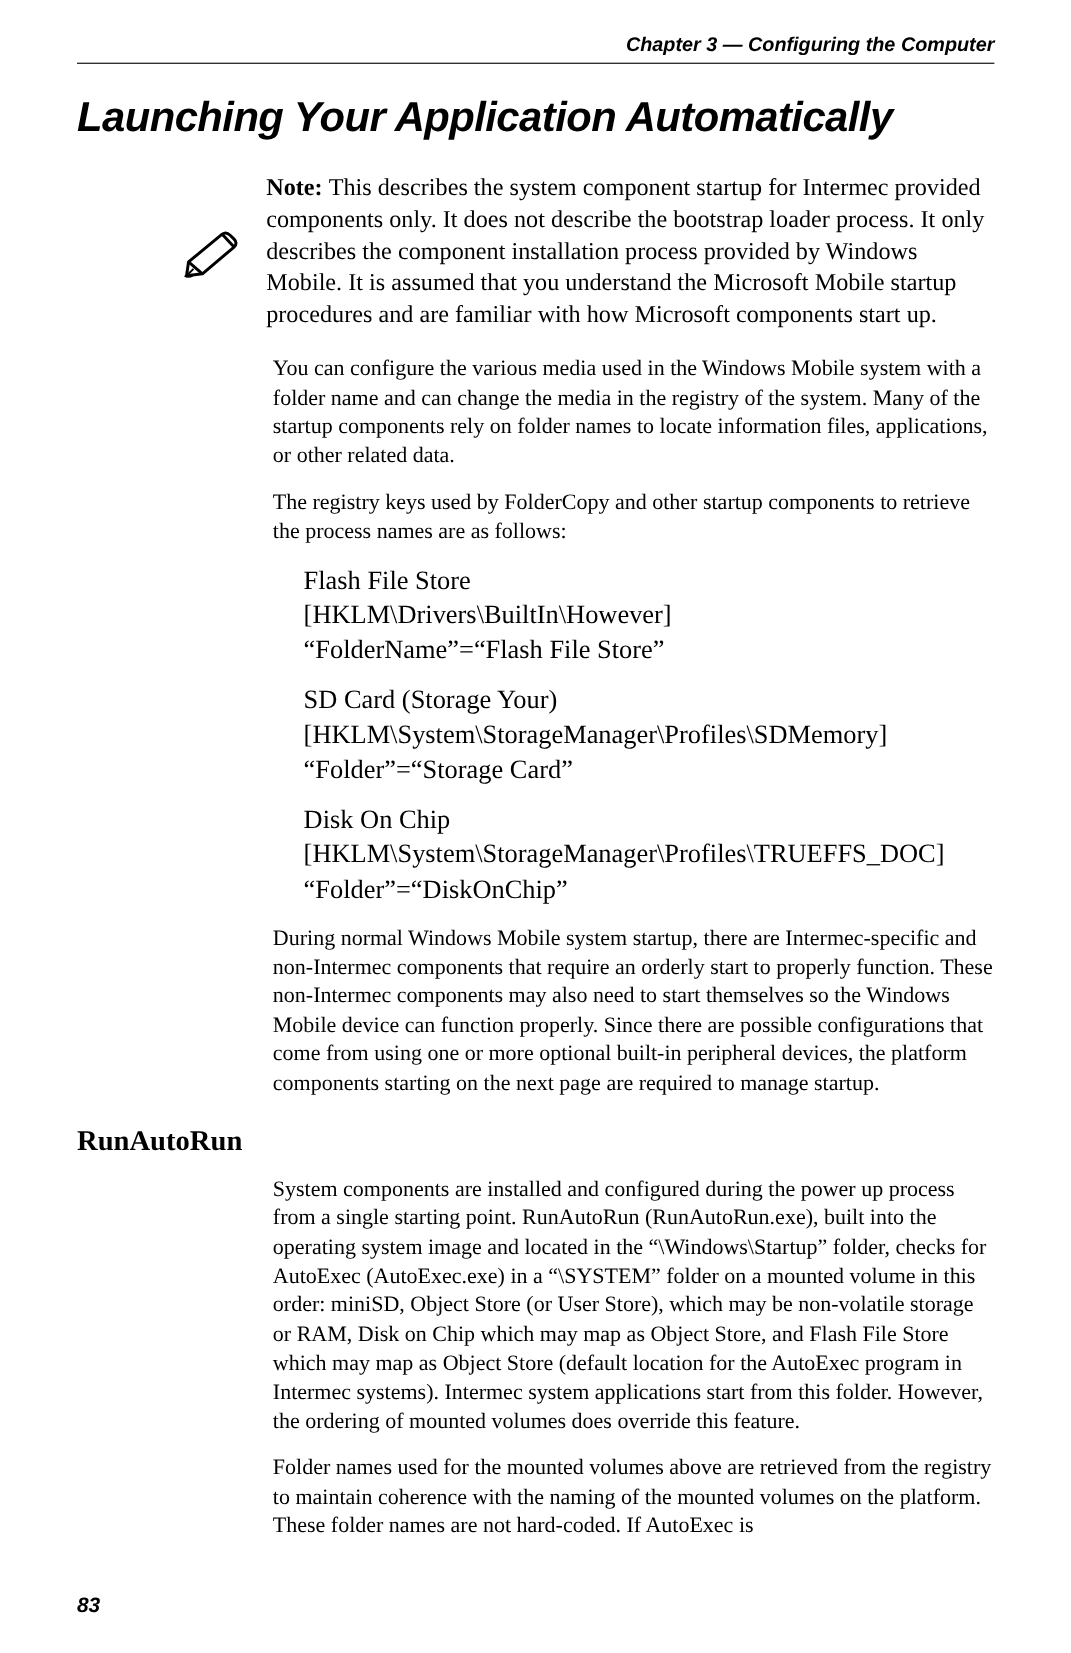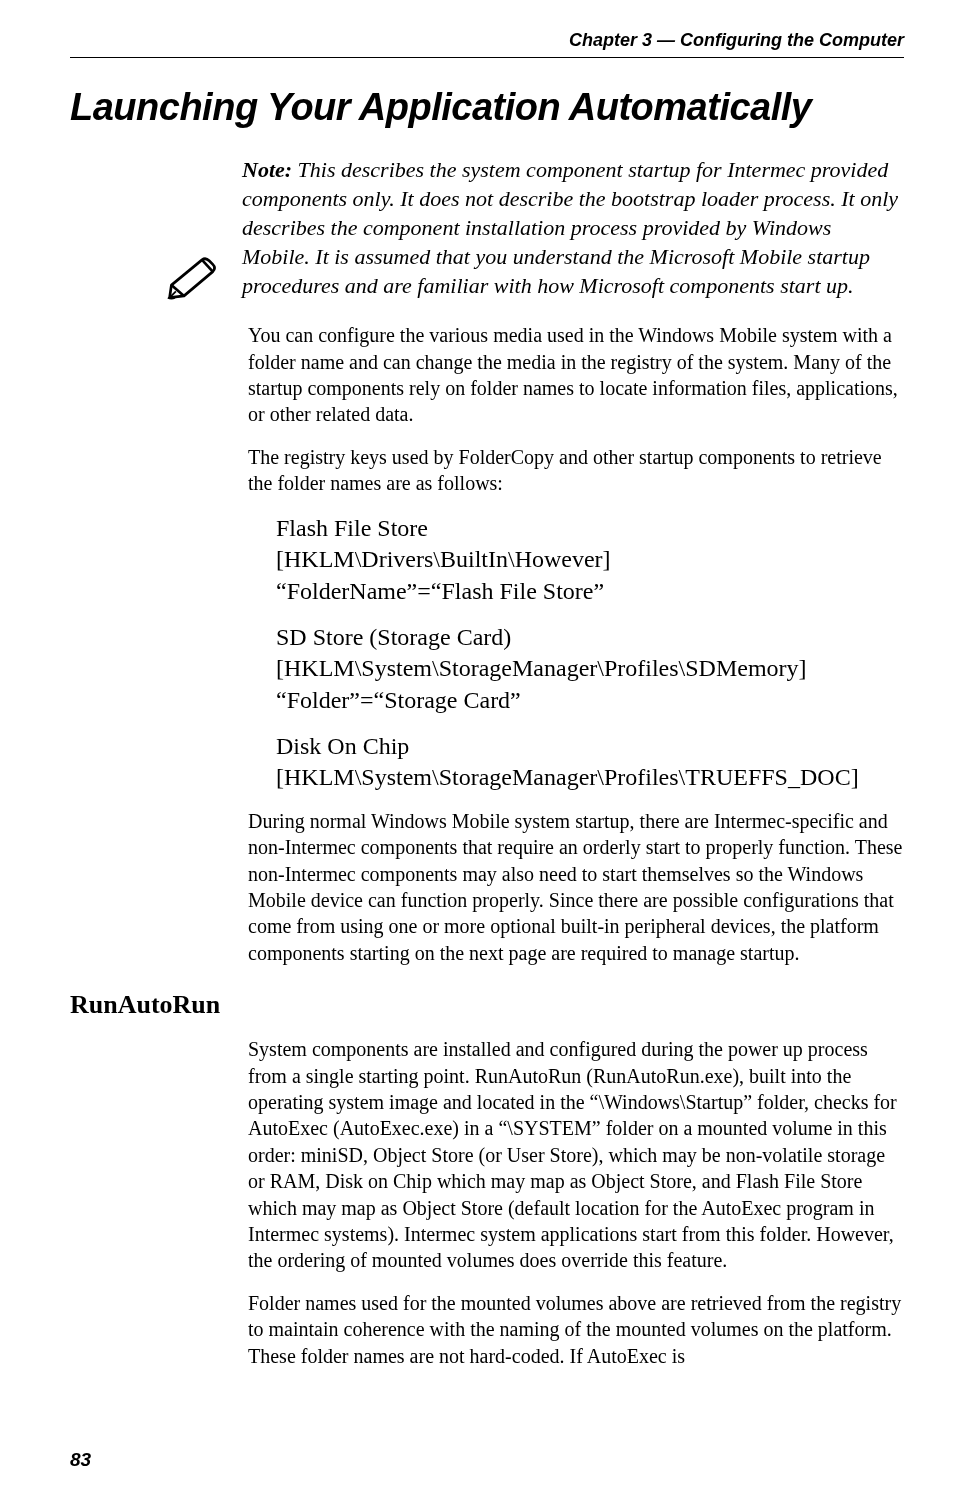--- a/index.html
+++ b/index.html
@@ -34,24 +34,23 @@
     font-family: "Myriad Pro Condensed", "Arial Narrow", Arial, sans-serif;
     font-weight: 800;
     font-stretch: condensed;
     font-size: 38px;
     letter-spacing: -0.5px;
     margin: 0 0 26px 0;
     font-style: italic;
   }
   .note-row {
     display: flex;
-    align-items: flex-end;
+    align-items: center;
     gap: 22px;
     margin: 0 0 22px 0;
-    font-style: italic;
   }
   .note-icon {
     flex: 0 0 auto;
     width: 54px;
     height: 46px;
     margin-left: 96px;
     margin-top: 4px;
   }
   .note-text, .body-text {
     font-size: 22px;
@@ -116,35 +115,36 @@
         <path d="M2 48 Q6 50 10 48" fill="none" stroke="#000" stroke-width="2"></path>
       </svg>
     </div>
     <div class="note-text">
       <span class="note-label">Note: </span><span>This describes the system component startup for Intermec provided components only. It does not describe the bootstrap loader process. It only describes the component installation process provided by Windows Mobile. It is assumed that you understand the Microsoft Mobile startup procedures and are familiar with how Microsoft components start up.</span>
     </div>
   </div>
 
   <div class="content-col">
     <p class="body-para">You can configure the various media used in the Windows Mobile system with a folder name and can change the media in the registry of the system. Many of the startup components rely on folder names to locate information files, applications, or other related data.</p>
-    <p class="body-para">The registry keys used by FolderCopy and other startup components to retrieve the folder names are as follows:</p>
+    <p class="body-para">The registry keys used by FolderCopy and other startup components to retrieve the process names are as follows:</p>
 
     <div class="registry-block">
       <div>Flash File Store</div>
       <div>[HKLM\Drivers\BuiltIn\However]</div>
       <div>“FolderName”=“Flash File Store”</div>
     </div>
     <div class="registry-block">
-      <div>SD Store (Storage Card)</div>
+      <div>SD Card (Storage Your)</div>
       <div>[HKLM\System\StorageManager\Profiles\SDMemory]</div>
       <div>“Folder”=“Storage Card”</div>
     </div>
     <div class="registry-block">
       <div>Disk On Chip</div>
       <div>[HKLM\System\StorageManager\Profiles\TRUEFFS_DOC]</div>
+      <div>“Folder”=“DiskOnChip”</div>
     </div>
 
     <p class="body-para">During normal Windows Mobile system startup, there are Intermec-specific and non-Intermec components that require an orderly start to properly function. These non-Intermec components may also need to start themselves so the Windows Mobile device can function properly. Since there are possible configurations that come from using one or more optional built-in peripheral devices, the platform components starting on the next page are required to manage startup.</p>
   </div>
 
   <h2 class="subheading">RunAutoRun</h2>
 
   <div class="content-col">
     <p class="body-para">System components are installed and configured during the power up process from a single starting point. RunAutoRun (RunAutoRun.exe), built into the operating system image and located in the “\Windows\Startup” folder, checks for AutoExec (AutoExec.exe) in a “\SYSTEM” folder on a mounted volume in this order: miniSD, Object Store (or User Store), which may be non-volatile storage or RAM, Disk on Chip which may map as Object Store, and Flash File Store which may map as Object Store (default location for the AutoExec program in Intermec systems). Intermec system applications start from this folder. However, the ordering of mounted volumes does override this feature.</p>
     <p class="body-para">Folder names used for the mounted volumes above are retrieved from the registry to maintain coherence with the naming of the mounted volumes on the platform. These folder names are not hard-coded. If AutoExec is</p>

